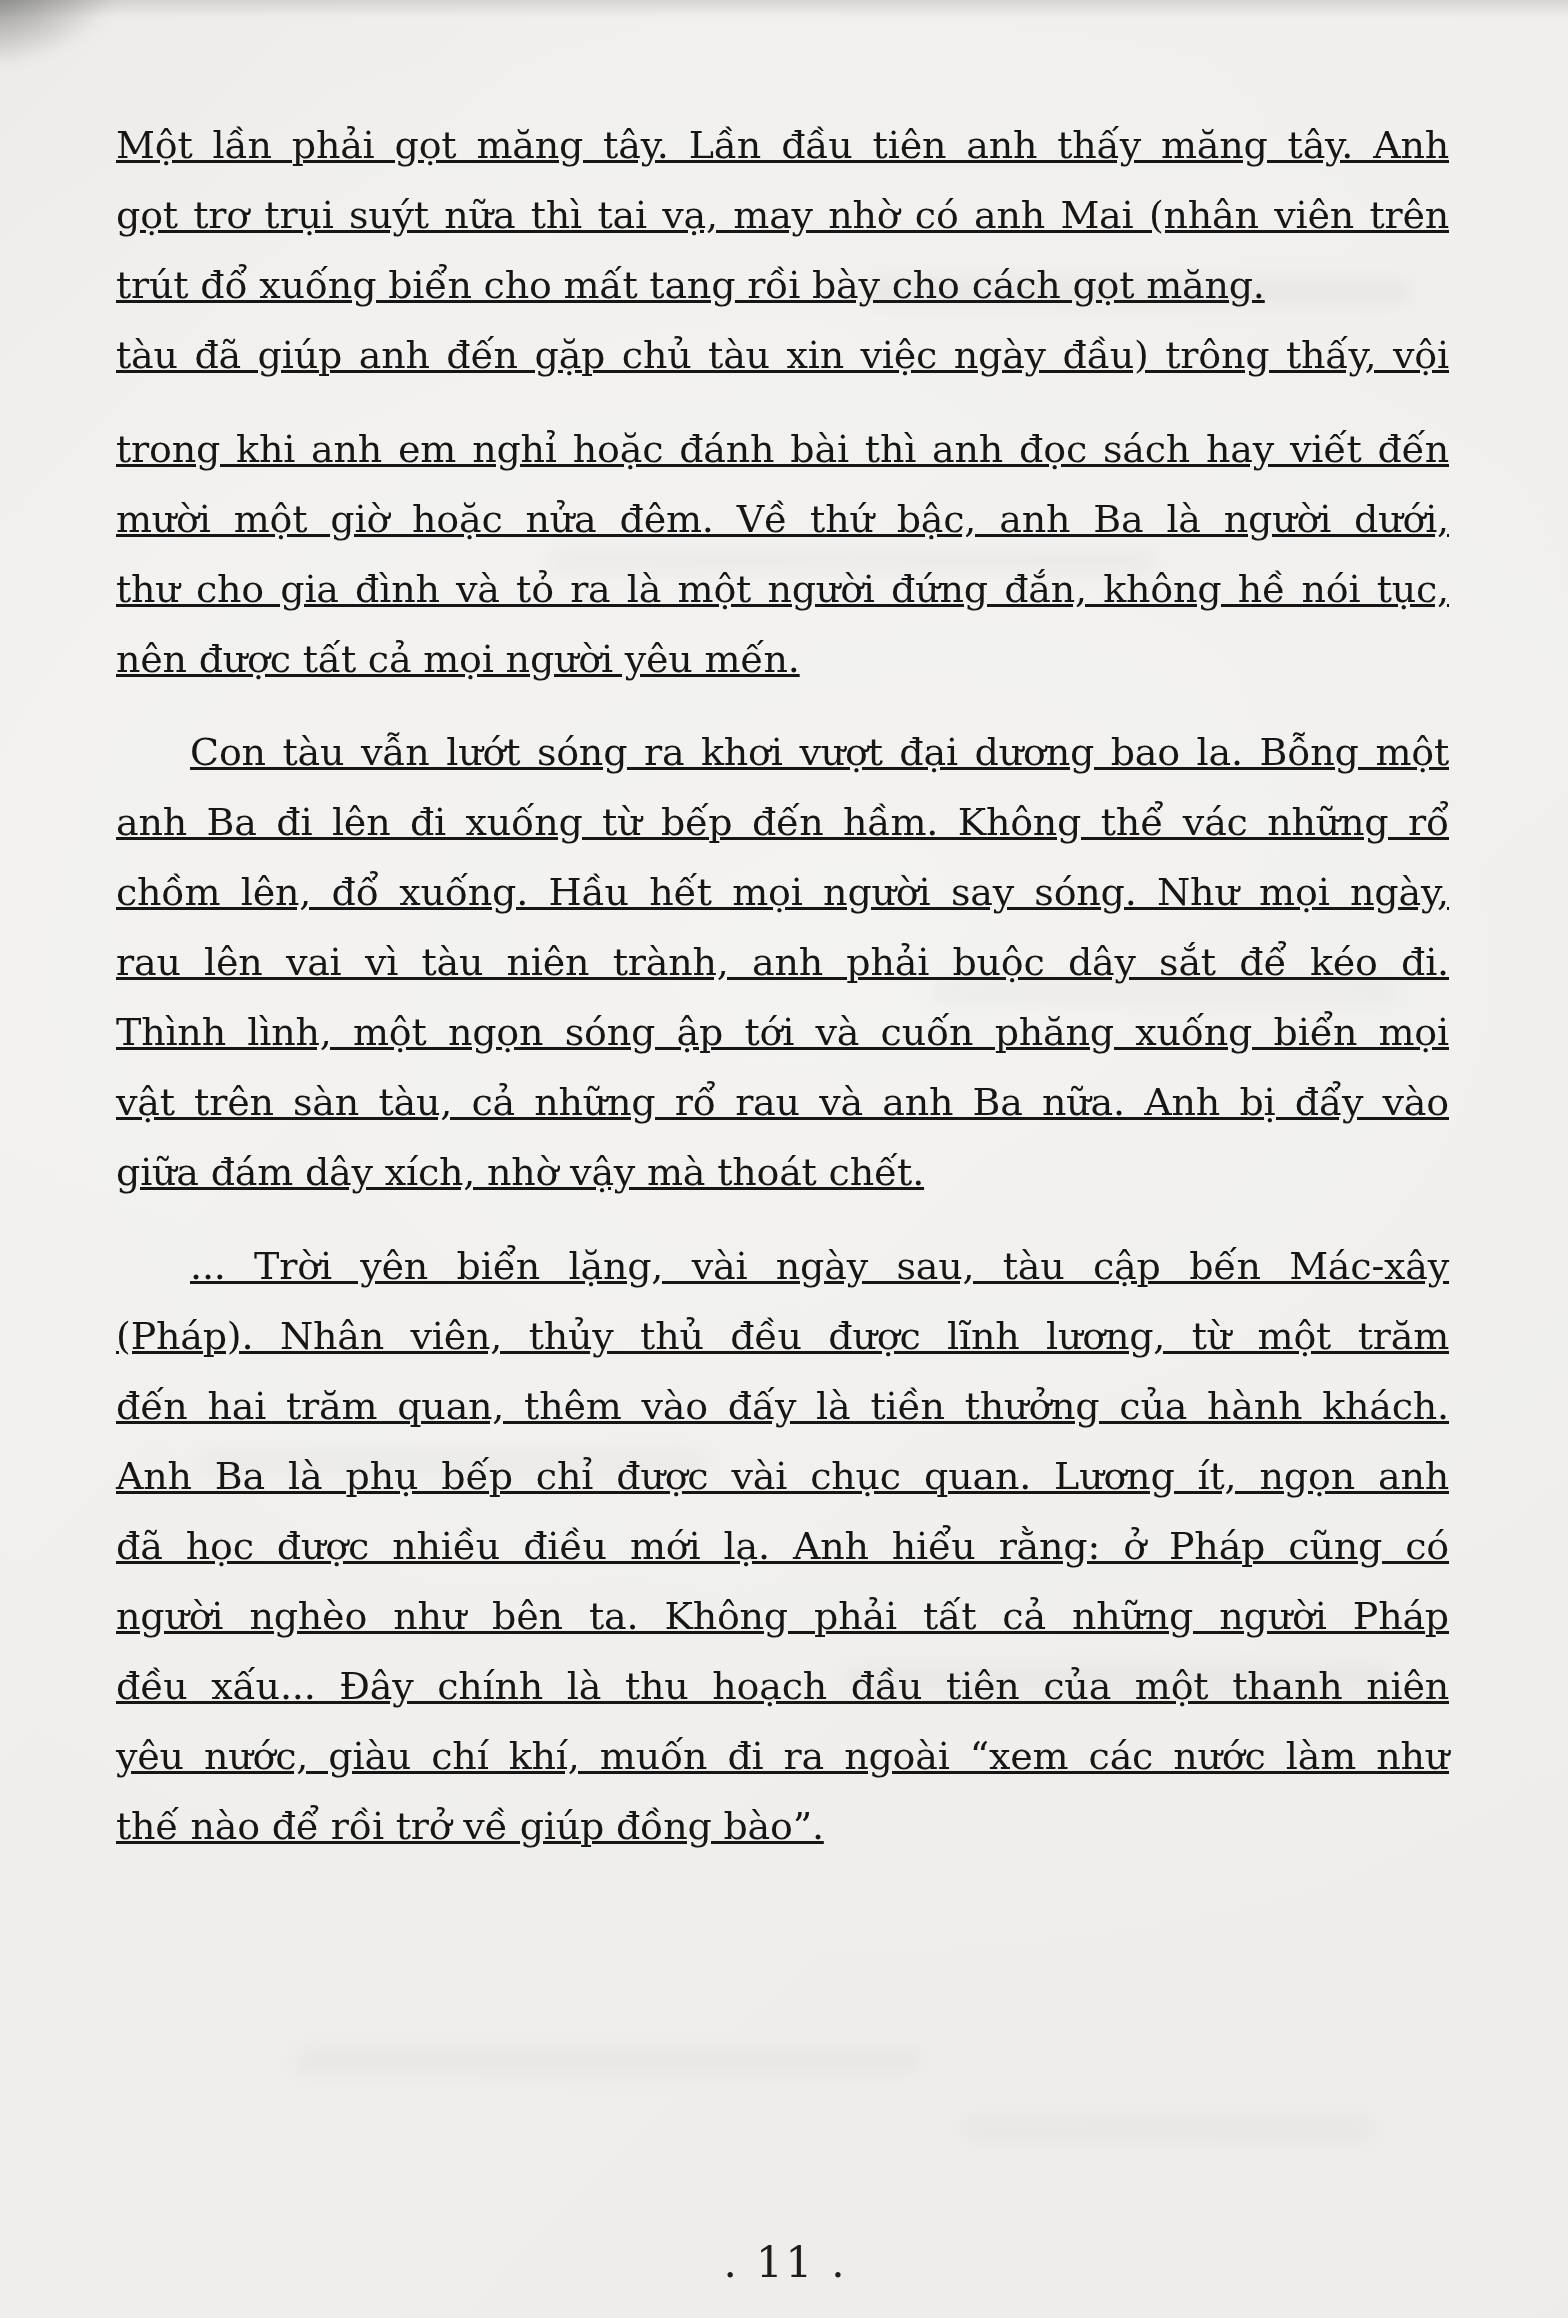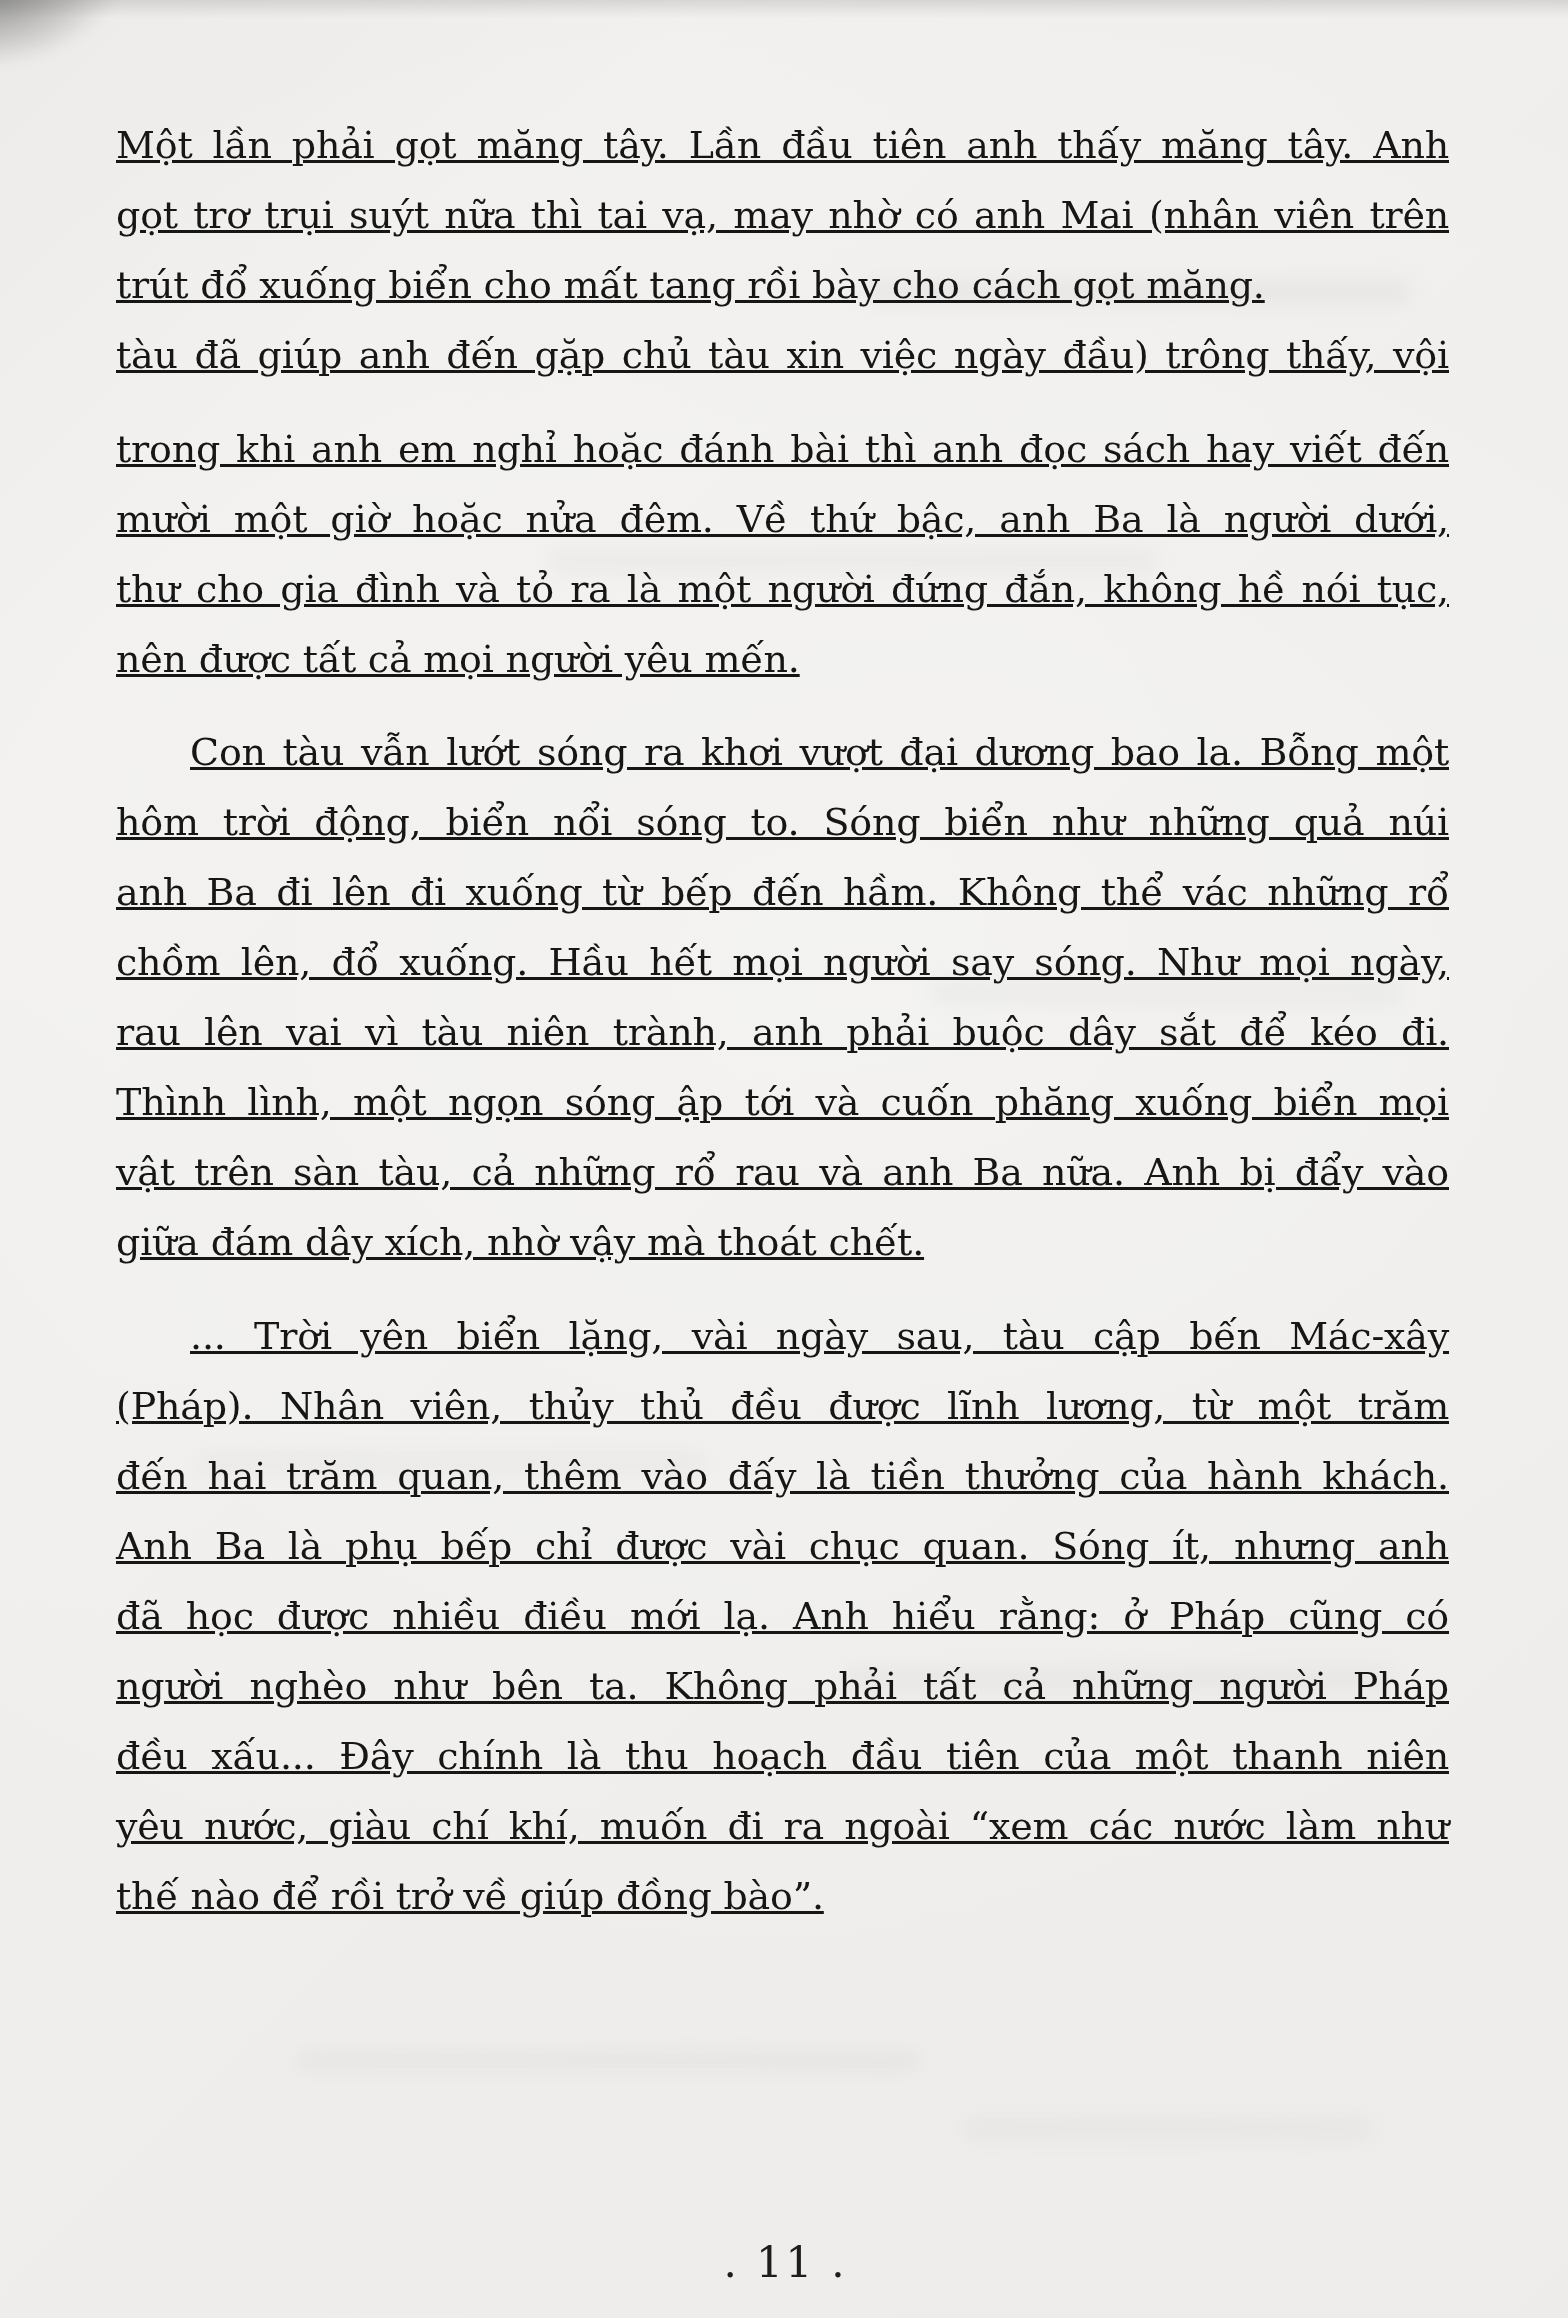--- a/index.html
+++ b/index.html
@@ -110,34 +110,33 @@
 
     <p class="para">
       <span class="line" style="display:block">trong khi anh em nghỉ hoặc đánh bài thì anh đọc sách hay viết đến</span>
       <span class="line" style="display:block">mười một giờ hoặc nửa đêm. Về thứ bậc, anh Ba là người dưới,</span>
       <span class="line" style="display:block">thư cho gia đình và tỏ ra là một người đứng đắn, không hề nói tục,</span>
       <span class="line last" style="display:block">nên được tất cả mọi người yêu mến.</span>
     </p>
 
     <p class="para">
       <span class="line indent" style="display:block">Con tàu vẫn lướt sóng ra khơi vượt đại dương bao la. Bỗng một</span>
-      <span class="line" style="display:block">hôm trời động, biển nổi sóng to. Sóng biển như những quả núi</span>
       <span class="line" style="display:block">anh Ba đi lên đi xuống từ bếp đến hầm. Không thể vác những rổ</span>
       <span class="line" style="display:block">chồm lên, đổ xuống. Hầu hết mọi người say sóng. Như mọi ngày,</span>
       <span class="line" style="display:block">rau lên vai vì tàu niên trành, anh phải buộc dây sắt để kéo đi.</span>
       <span class="line" style="display:block">Thình lình, một ngọn sóng ập tới và cuốn phăng xuống biển mọi</span>
       <span class="line" style="display:block">vật trên sàn tàu, cả những rổ rau và anh Ba nữa. Anh bị đẩy vào</span>
       <span class="line last" style="display:block">giữa đám dây xích, nhờ vậy mà thoát chết.</span>
     </p>
 
     <p class="para">
       <span class="line indent" style="display:block">... Trời yên biển lặng, vài ngày sau, tàu cập bến Mác-xây</span>
       <span class="line" style="display:block">(Pháp). Nhân viên, thủy thủ đều được lĩnh lương, từ một trăm</span>
       <span class="line" style="display:block">đến hai trăm quan, thêm vào đấy là tiền thưởng của hành khách.</span>
-      <span class="line" style="display:block">Anh Ba là phụ bếp chỉ được vài chục quan. Sóng ít, nhưng anh</span>
+      <span class="line" style="display:block">Anh Ba là phụ bếp chỉ được vài chục quan. Lương ít, ngọn anh</span>
       <span class="line" style="display:block">đã học được nhiều điều mới lạ. Anh hiểu rằng: ở Pháp cũng có</span>
       <span class="line" style="display:block">người nghèo như bên ta. Không phải tất cả những người Pháp</span>
       <span class="line" style="display:block">đều xấu... Đây chính là thu hoạch đầu tiên của một thanh niên</span>
       <span class="line" style="display:block">yêu nước, giàu chí khí, muốn đi ra ngoài “xem các nước làm như</span>
       <span class="line last" style="display:block">thế nào để rồi trở về giúp đồng bào”.</span>
     </p>
 
   </main>
 
   <footer class="page-number">. 11 .</footer>

